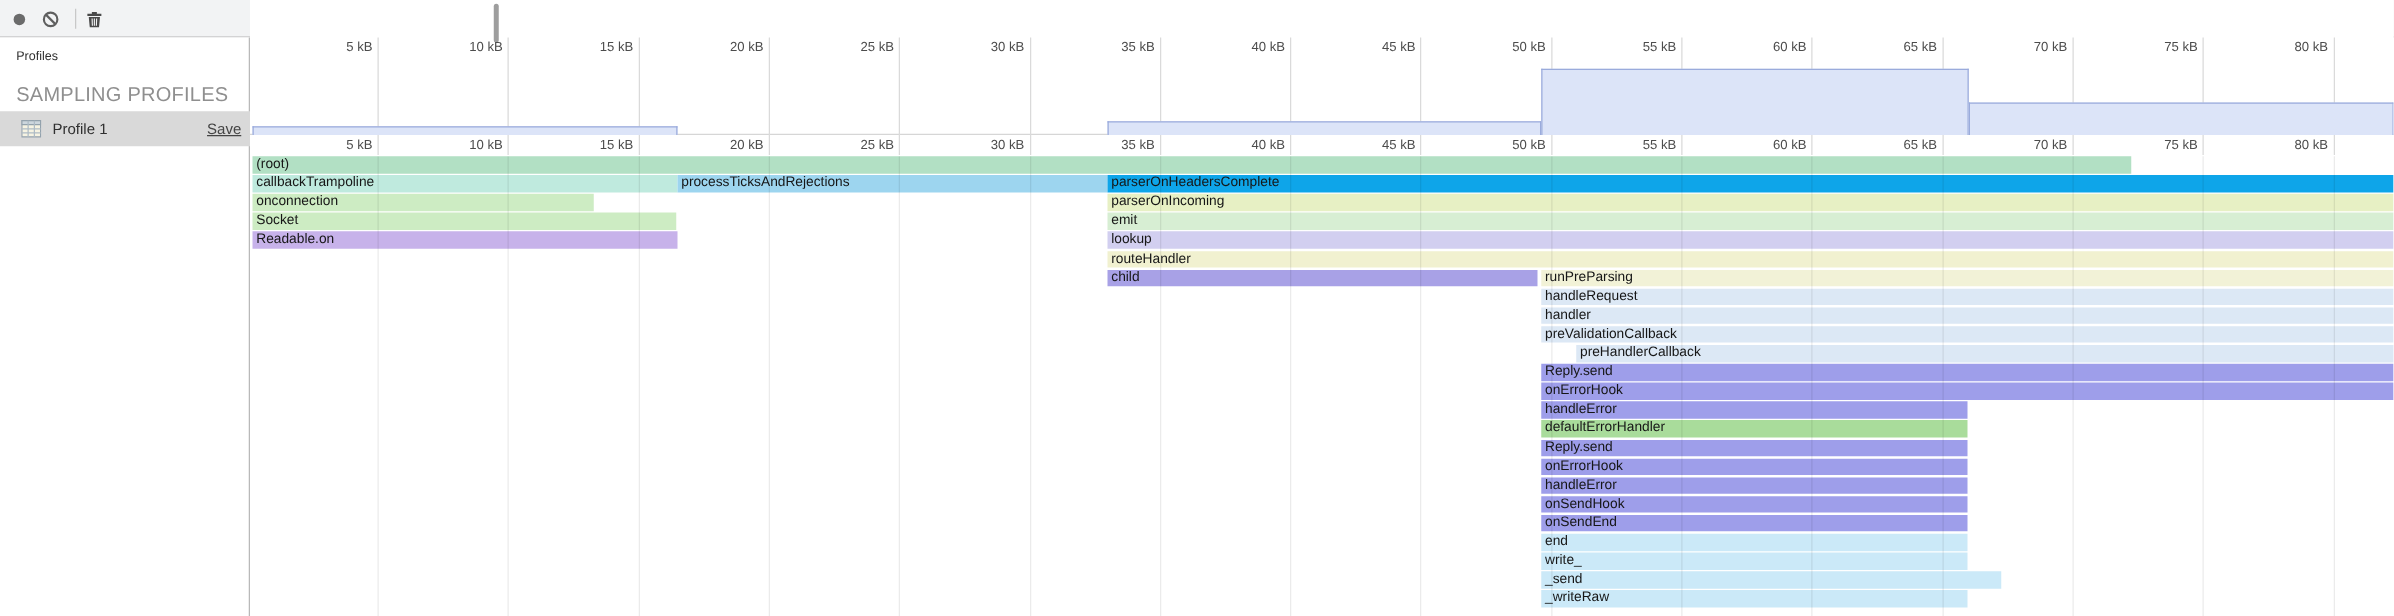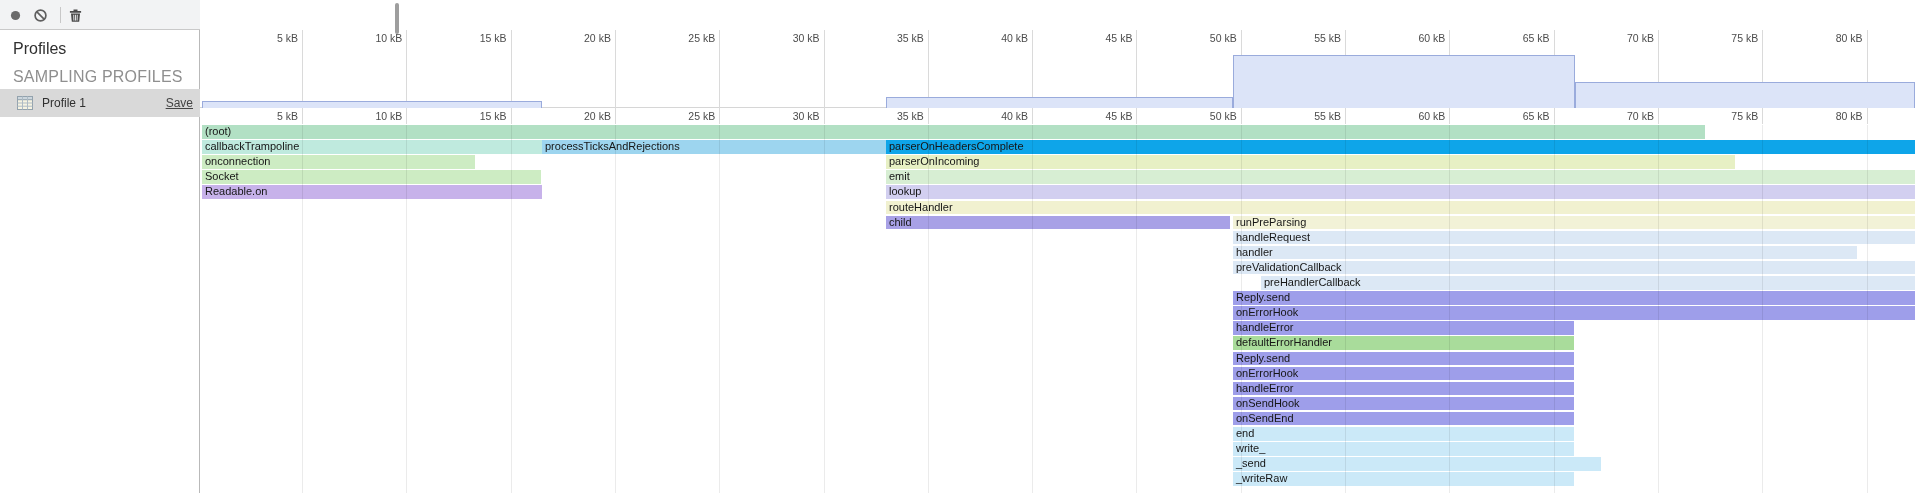--- a/index.html
+++ b/index.html
@@ -15,21 +15,21 @@
                border:1px solid #d4d6d8;border-radius:2px;box-sizing:border-box;
                font-size:12px;line-height:19px;padding-left:8px;color:#333;cursor:pointer;}
   .view-select .arrow{position:absolute;right:9px;top:8px;width:0;height:0;
                border-left:4px solid transparent;border-right:4px solid transparent;
                border-top:5px solid #6e7276;}
   .tab-indicator{position:absolute;left:277px;top:0;width:75px;height:3px;background:#3b82f6;}
 
   
   .sidebar{position:absolute;left:0;top:30px;width:200px;height:463px;background:#fff;
            border-right:1px solid #b9b9b9;box-sizing:border-box;}
-  .sb-title{position:absolute;left:13px;top:10px;font-size:16px;color:#303030;}
+  .sb-title{position:absolute;left:13px;top:10px;font-size:10px;color:#303030;}
   .sb-section{position:absolute;left:13px;top:38px;font-size:16px;color:#8f8f8f;letter-spacing:.2px;}
   .sb-row{position:absolute;left:0;top:59px;width:200px;height:28px;background:#d9d9d9;cursor:pointer;}
   .sb-row .picon{position:absolute;left:17px;top:6px;width:16px;height:16px;}
   .sb-row .pname{position:absolute;left:42px;top:7px;font-size:12px;color:#303030;}
   .sb-row .psave{position:absolute;right:7px;top:7px;font-size:12px;color:#444;
                  text-decoration:underline;cursor:pointer;}
   .sb-scroll{position:absolute;left:195px;top:3px;width:4px;height:31px;background:#9e9e9e;border-radius:2px;}
 
   
   .chart-main{position:absolute;left:200px;top:0;width:1715px;height:493px;background:#fff;overflow:hidden;}
@@ -160,30 +160,30 @@
       <div class="grid-bottom" style="left: 1666.5px;"></div>
       <div class="ov-band" style="left: 2px; width: 340px; top: 101px; height: 7px; background: rgb(220, 228, 248); border-color: rgb(154, 171, 220);"></div>
       <div class="ov-band" style="left: 686px; width: 347px; top: 97px; height: 11px; background: rgb(220, 228, 248); border-color: rgb(154, 171, 220);"></div>
       <div class="ov-band" style="left: 1033px; width: 342px; top: 55px; height: 53px; background: rgb(220, 228, 248); border-color: rgb(154, 171, 220);"></div>
       <div class="ov-band" style="left: 1375px; width: 340px; top: 82px; height: 26px; background: rgb(220, 228, 248); border-color: rgb(154, 171, 220);"></div>
       <div class="flame-block" style="left: 2px; width: 1503px; top: 125px; background: rgb(178, 224, 196);">(root)</div>
       <div class="flame-block" style="left: 2px; width: 340px; top: 140.1px; background: rgb(191, 234, 222);">callbackTrampoline</div>
       <div class="flame-block" style="left: 342px; width: 344px; top: 140.1px; background: rgb(157, 213, 239);">processTicksAndRejections</div>
       <div class="flame-block" style="left: 686px; width: 1029px; top: 140.1px; background: #0ea5e9;">parserOnHeadersComplete</div>
       <div class="flame-block" style="left: 2px; width: 273px; top: 155.2px; background: rgb(205, 236, 195);">onconnection</div>
-      <div class="flame-block" style="left: 686px; width: 849px; top: 155.2px; background: rgb(231, 240, 196);">parserOnIncoming</div>
+      <div class="flame-block" style="left: 686px; width: 1029px; top: 155.2px; background: rgb(231, 240, 196);">parserOnIncoming</div>
       <div class="flame-block" style="left: 2px; width: 339px; top: 170.3px; background: rgb(205, 236, 195);">Socket</div>
       <div class="flame-block" style="left: 686px; width: 1029px; top: 170.3px; background: rgb(215, 238, 211);">emit</div>
       <div class="flame-block" style="left: 2px; width: 340px; top: 185.4px; background: rgb(199, 178, 234);">Readable.on</div>
       <div class="flame-block" style="left: 686px; width: 1029px; top: 185.4px; background: rgb(210, 207, 240);">lookup</div>
       <div class="flame-block" style="left: 686px; width: 1029px; top: 200.5px; background: rgb(241, 241, 208);">routeHandler</div>
       <div class="flame-block" style="left: 686px; width: 344px; top: 215.6px; background: rgb(168, 161, 230);">child</div>
       <div class="flame-block" style="left: 1033px; width: 682px; top: 215.6px; background: rgb(242, 242, 215);">runPreParsing</div>
       <div class="flame-block" style="left: 1033px; width: 682px; top: 230.7px; background: rgb(220, 232, 245);">handleRequest</div>
-      <div class="flame-block" style="left: 1033px; width: 624px; top: 245.8px; background: rgb(220, 232, 245);">handler</div>
+      <div class="flame-block" style="left: 1033px; width: 682px; top: 245.8px; background: rgb(220, 232, 245);">handler</div>
       <div class="flame-block" style="left: 1033px; width: 682px; top: 260.9px; background: rgb(220, 232, 245);">preValidationCallback</div>
       <div class="flame-block" style="left: 1033px; width: 682px; top: 276px; background: rgb(220, 232, 245); margin-left: 28px;">preHandlerCallback</div>
       <div class="flame-block" style="left: 1033px; width: 682px; top: 291.1px; background: rgb(158, 158, 234);">Reply.send</div>
       <div class="flame-block" style="left: 1033px; width: 682px; top: 306.2px; background: rgb(158, 158, 234);">onErrorHook</div>
       <div class="flame-block" style="left: 1033px; width: 341px; top: 321.3px; background: rgb(158, 158, 234);">handleError</div>
       <div class="flame-block" style="left: 1033px; width: 341px; top: 336.4px; background: rgb(169, 220, 155);">defaultErrorHandler</div>
       <div class="flame-block" style="left: 1033px; width: 341px; top: 351.5px; background: rgb(158, 158, 234);">Reply.send</div>
       <div class="flame-block" style="left: 1033px; width: 341px; top: 366.6px; background: rgb(158, 158, 234);">onErrorHook</div>
       <div class="flame-block" style="left: 1033px; width: 341px; top: 381.7px; background: rgb(158, 158, 234);">handleError</div>
       <div class="flame-block" style="left: 1033px; width: 341px; top: 396.8px; background: rgb(158, 158, 234);">onSendHook</div>

